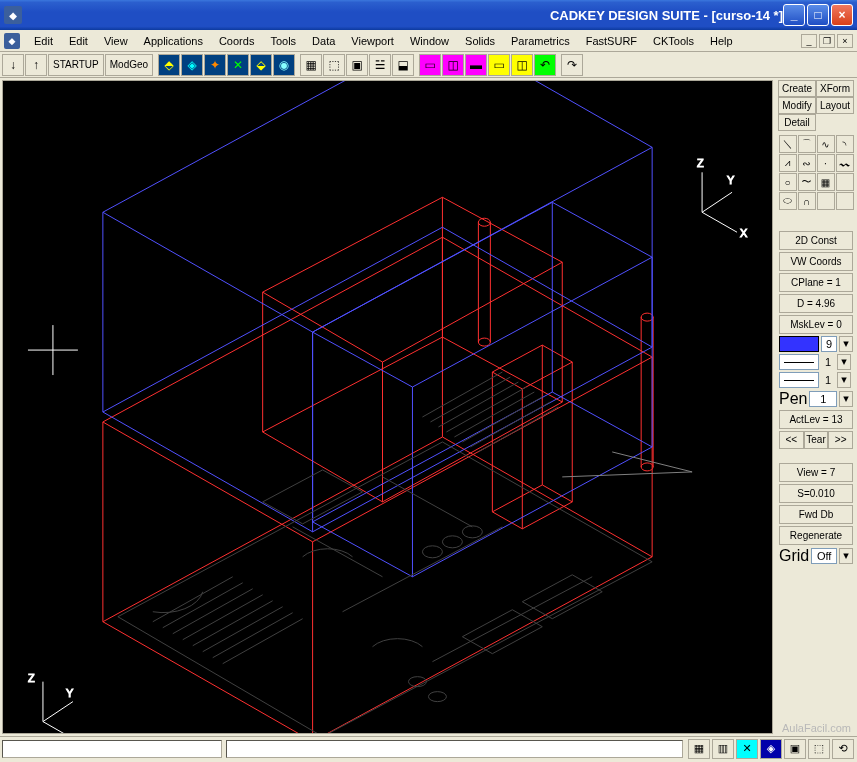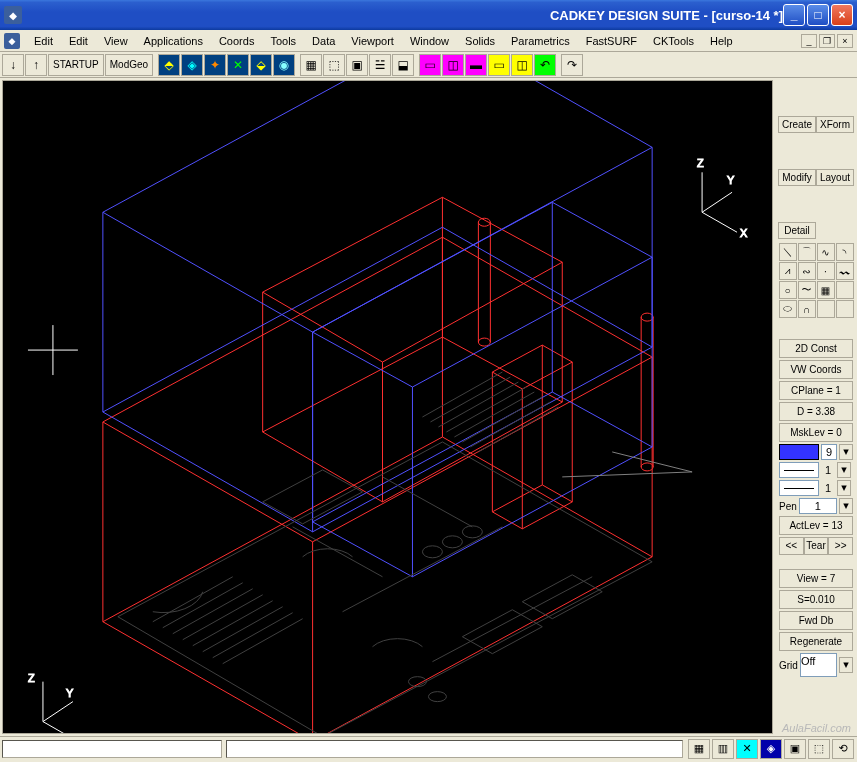--- a/index.html
+++ b/index.html
@@ -31,39 +31,39 @@
 .tb-btn.yellow { background: #ffff00; }
 
 
 .main-area { display: flex; height: 658px; }
 .viewport { flex: 1; background: #000; position: relative; border: 1px solid #aca899; margin: 2px; }
 .viewport svg { width: 100%; height: 100%; position: absolute; }
 
 
 .right-panel { width: 82px; background: #ece9d8; padding: 2px; display: flex; flex-direction: column; align-items: center; }
 .tab-row { display: flex; width: 76px; }
-.tab-btn { flex: 1; border: 1px solid #aca899; padding: 2px 0; text-align: center; font-size: 10px; background: #ece9d8; margin-top: 36px; }
+.tab-btn { flex: 1; border: 1px solid #aca899; padding: 2px 0; text-align: center; font-size: 10px; background: #ece9d8; }
 .tool-grid { display: grid; grid-template-columns: repeat(4, 18px); gap: 1px; margin: 4px 0; }
 .tool-cell { width: 18px; height: 18px; border: 1px solid #aca899; background: #ece9d8; display:flex;align-items:center;justify-content:center;font-size:10px; }
 .side-btn { width: 74px; height: 19px; border: 1px solid #aca899; background: #ece9d8; margin: 1px 0; font-size: 10px; display:flex;align-items:center;justify-content:center; }
 .side-row { display: flex; width: 74px; margin: 1px 0; align-items: center; gap: 2px; }
-.side-row .lbl { font-size: 10px; }
+.side-row .lbl { font-size: 16px; }
 .color-swatch { width: 40px; height: 16px; background: #3333ff; border: 1px solid #000; }
 .line-swatch { width: 40px; height: 16px; border: 1px solid #7f9db9; background: white; display:flex;align-items:center;justify-content:center; }
 .arrows-row { display: flex; width: 74px; margin: 1px 0; }
 .arrows-row .ab { flex:1; border:1px solid #aca899; text-align:center; height:18px; line-height:16px; font-size:10px;}
 
 
 .statusbar { height: 24px; background: #ece9d8; border-top: 1px solid #aca899; display: flex; align-items: center; padding: 2px; }
 .status-input { flex: 1; height: 18px; border: 1px inset #aca899; background: white; margin-right: 4px; }
 .status-btn { width: 22px; height: 20px; border: 1px solid #aca899; margin: 0 1px; display:flex;align-items:center;justify-content:center; background:#ece9d8;}
 .status-btn.cyan { background: #00ffff; }
 .status-btn.blue { background: #0000aa; color:white; }
 
-.watermark { position: absolute; right: 6px; bottom: 28px; font-size: 11px; color: #b8b8b8; font-style: italic; pointer-events:none;}
+.watermark { position: absolute; right: 6px; bottom: 28px; font-size: 11px; color: #b8b8b8; pointer-events:none;}
 </style>
 </head>
 <body>
 
 <div class="titlebar">
   <div class="app-icon">◆</div>
   <div class="title">CADKEY DESIGN SUITE - [curso-14 *]</div>
   <div class="win-controls">
     <div class="win-btn win-min">_</div>
     <div class="win-btn win-max">□</div>
@@ -282,21 +282,21 @@
       <div class="tool-cell">⬭</div>
       <div class="tool-cell">∩</div>
       <div class="tool-cell"></div>
       <div class="tool-cell"></div>
     </div>
 
     <div style="height:16px"></div>
     <div class="side-btn">2D Const</div>
     <div class="side-btn">VW Coords</div>
     <div class="side-btn">CPlane = 1</div>
-    <div class="side-btn">D = 3.38</div>
+    <div class="side-btn">D = 4.96</div>
     <div class="side-btn">MskLev = 0</div>
 
     <div class="side-row">
       <div class="color-swatch"></div>
       <div style="flex:1;text-align:center;border:1px solid #7f9db9;background:#fff;height:16px;line-height:14px">9</div>
       <div style="width:14px;height:16px;border:1px solid #aca899;text-align:center">▾</div>
     </div>
     <div class="side-row">
       <div class="line-swatch">
           <div style="width:30px;border-top:1px solid #000"></div>
@@ -323,21 +323,21 @@
       <div class="ab">&gt;&gt;</div>
     </div>
 
     <div style="height:12px"></div>
     <div class="side-btn">View = 7</div>
     <div class="side-btn">S=0.010</div>
     <div class="side-btn">Fwd Db</div>
     <div class="side-btn">Regenerate</div>
     <div class="side-row">
       <span class="lbl">Grid</span>
-      <div style="flex:1;border:1px solid #7f9db9;background:#fff;height:24px;text-align:left;line-height:14px">Off</div>
+      <div style="flex:1;border:1px solid #7f9db9;background:#fff;height:16px;text-align:center;line-height:14px">Off</div>
       <div style="width:14px;height:16px;border:1px solid #aca899;text-align:center">▾</div>
     </div>
   </div>
 </div>
 
 <div class="statusbar">
   <div class="status-input" style="flex:0 0 220px"></div>
   <div class="status-input"></div>
   <div class="status-btn">▦</div>
   <div class="status-btn">▥</div>

